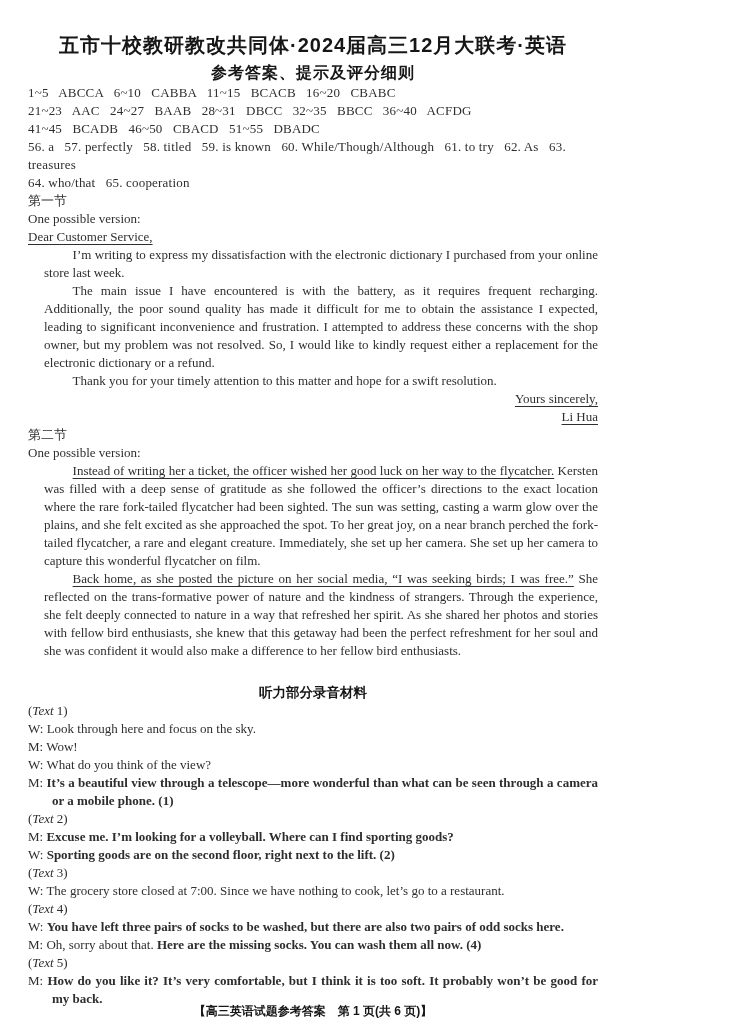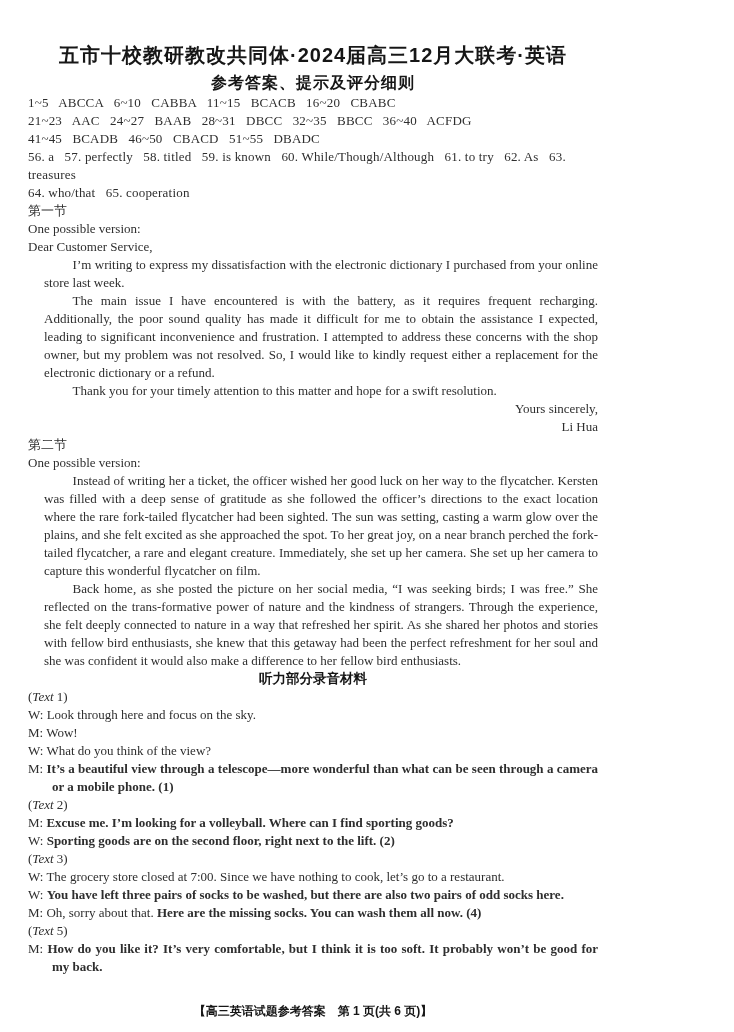--- a/index.html
+++ b/index.html
@@ -3,41 +3,41 @@
 <meta charset="utf-8">
 <style>
   * { margin: 0; padding: 0; box-sizing: border-box; }
   html, body { background: #ffffff; }
   body {
     width: 734px; height: 1032px; overflow: hidden;
     font-family: "Liberation Serif", serif;
     font-size: 13px; line-height: 18px;
     color: #2e2e2e;
   }
-  .page { position: relative; width: 626px; height: 1032px; padding: 42px 28px 0 28px; }
+  .page { position: relative; width: 626px; height: 1032px; padding: 32px 28px 0 28px; }
   .doc-title {
     text-align: center; font-family: "Liberation Sans", sans-serif;
     font-weight: 700; font-size: 20px; line-height: 26px;
     letter-spacing: 1px; color: #161616;
   }
   .doc-subtitle {
     text-align: center; font-family: "Liberation Sans", sans-serif;
     font-weight: 700; font-size: 16px; line-height: 22px;
     margin-top: 4px; letter-spacing: 1px; color: #161616;
   }
   .answers { }
   .answer-line { white-space: pre-wrap; letter-spacing: 0.2px; }
   .sec-heading { }
   p.para { text-align: justify; }
   p.indent { text-indent: 2.2em; margin-left: 16px; }
-  .u { text-underline-offset: 3px; }
+  .u { text-decoration: underline; text-underline-offset: 3px; }
   .right { text-align: right; }
   .listening-heading {
     text-align: center; font-family: "Liberation Sans", sans-serif;
-    font-weight: 700; font-size: 13.5px; color: #161616;
+    font-weight: 700; font-size: 13.5px; color: #161616; margin-top: 24px;
   }
   .text-label { font-style: normal; }
   .text-label i { font-style: italic; }
   .dialog-line { padding-left: 24px; text-indent: -24px; text-align: justify; }
   .dialog-line .b { font-weight: 700; }
   .footer {
     position: absolute; left: 0; right: 0; bottom: 12px;
     text-align: center; font-family: "Liberation Sans", sans-serif;
     font-weight: 700; font-size: 12px; color: #161616;
   }
@@ -77,20 +77,21 @@
       <div class="text-label">(<i>Text</i> 1)</div>
       <div class="dialog-line"><span>W: </span><span>Look through here and focus on the sky.</span></div>
       <div class="dialog-line"><span>M: </span><span>Wow!</span></div>
       <div class="dialog-line"><span>W: </span><span>What do you think of the view?</span></div>
       <div class="dialog-line"><span>M: </span><span class="b">It’s a beautiful view through a telescope—more wonderful than what can be seen through a camera or a mobile phone. (1)</span></div>
       <div class="text-label">(<i>Text</i> 2)</div>
       <div class="dialog-line"><span>M: </span><span class="b">Excuse me. I’m looking for a volleyball. Where can I find sporting goods?</span></div>
       <div class="dialog-line"><span>W: </span><span class="b">Sporting goods are on the second floor, right next to the lift. (2)</span></div>
       <div class="text-label">(<i>Text</i> 3)</div>
       <div class="dialog-line"><span>W: </span><span>The grocery store closed at 7:00. Since we have nothing to cook, let’s go to a restaurant.</span></div>
+      <div class="text-label">(<i>Text</i> 4)</div>
       <div class="dialog-line"><span>W: </span><span class="b">You have left three pairs of socks to be washed, but there are also two pairs of odd socks here.</span></div>
       <div class="dialog-line"><span>M: </span><span>Oh, sorry about that. </span><span class="b">Here are the missing socks. You can wash them all now. (4)</span></div>
       <div class="text-label">(<i>Text</i> 5)</div>
       <div class="dialog-line"><span>M: </span><span class="b">How do you like it? It’s very comfortable, but I think it is too soft. It probably won’t be good for my back.</span></div>
     </div>
 
   <div class="footer">【高三英语试题参考答案　第 1 页(共 6 页)】</div>
 
 </div>
 

